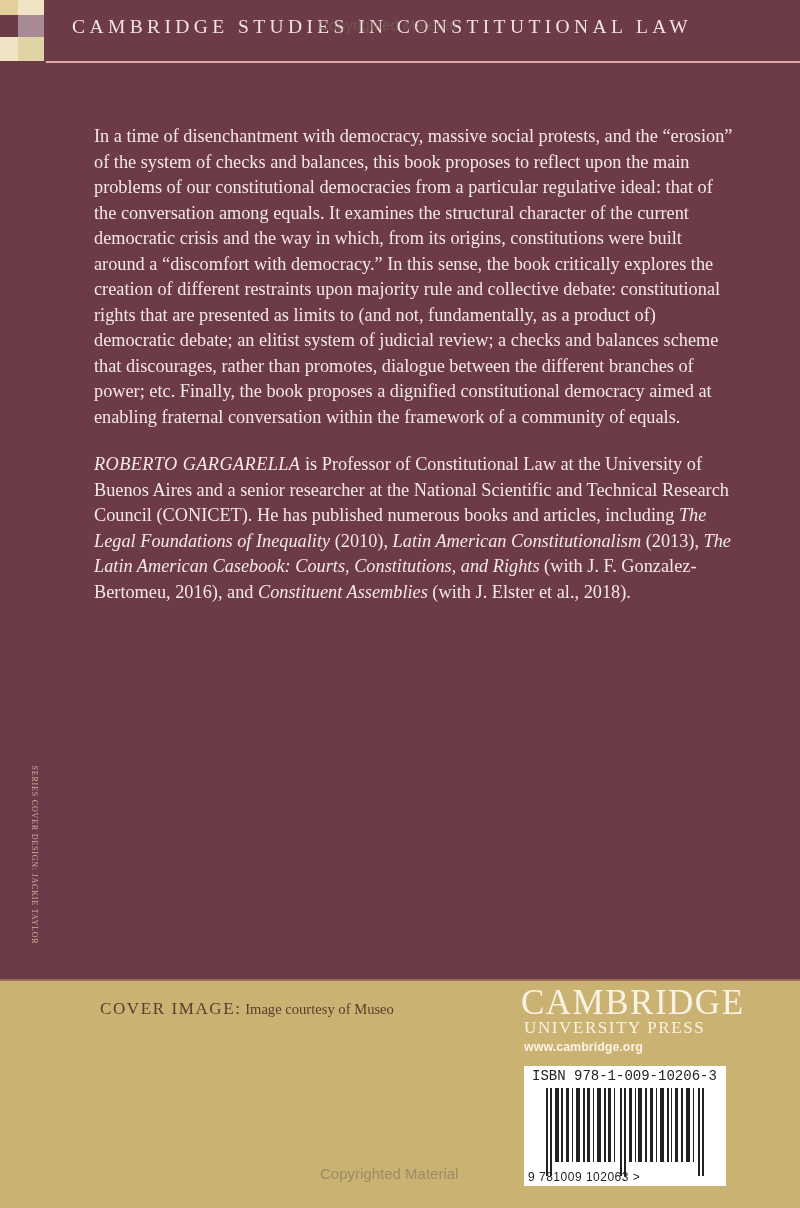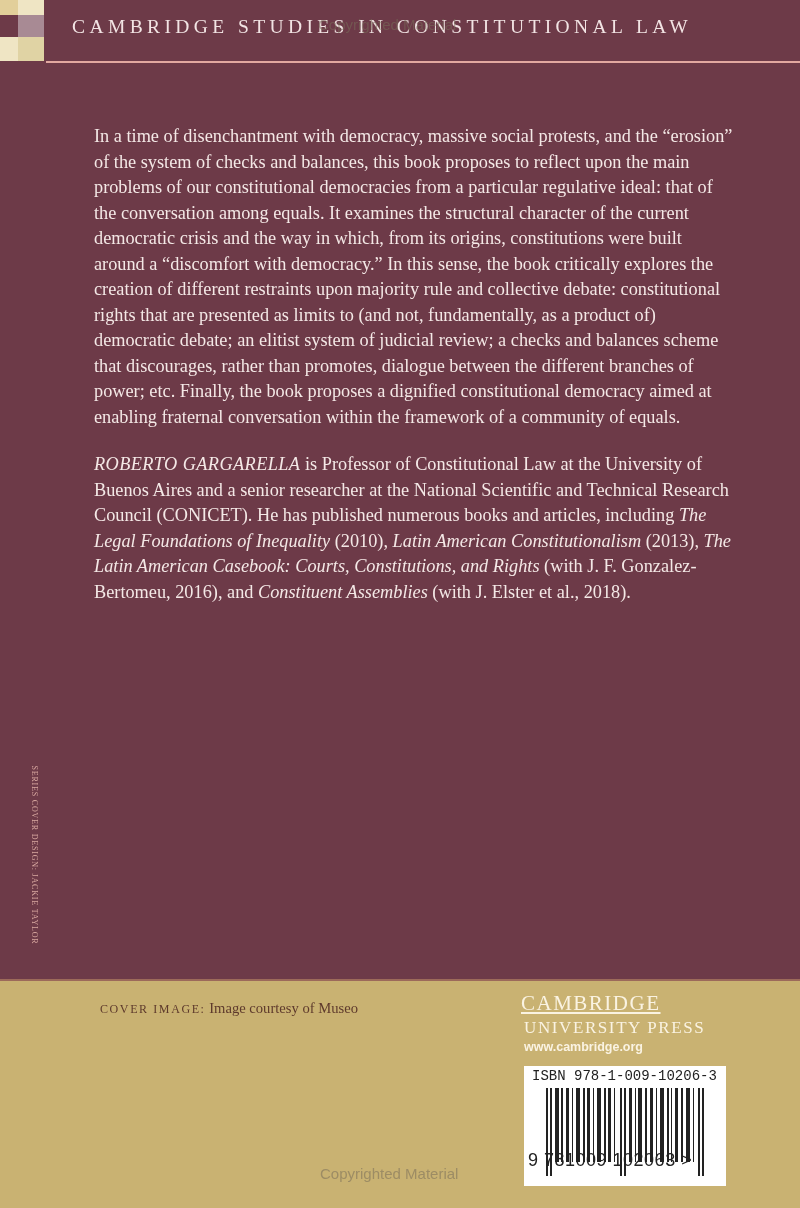--- a/index.html
+++ b/index.html
@@ -12,30 +12,30 @@
   .rule{position:absolute;left:46px;right:0;top:61px;height:2px;background:#e2a8a0;}
   .body{position:absolute;left:94px;top:124px;width:640px;font-family:"Liberation Serif","DejaVu Serif",serif;color:#f4e8e6;font-size:18.3px;line-height:25.5px;}
   .body p{margin:0;}
   .p2{margin-top:22px !important;}
   .smallcaps{letter-spacing:0.4px;font-style:italic;}
   .it{font-style:italic;}
   .vert{position:absolute;left:28px;top:740px;width:12px;height:230px;}
   .vert span{position:absolute;left:50%;top:50%;transform:translate(-50%,-50%) rotate(90deg);white-space:nowrap;font-family:"Liberation Serif",serif;font-size:8px;letter-spacing:0.8px;color:#d9a8a0;}
   .gold{position:absolute;left:0;top:979px;width:800px;height:229px;background:#c9b272;border-top:2px solid #9c6a5a;}
   .credit{position:absolute;left:100px;top:17px;font-family:"Liberation Serif",serif;color:#5e3a2c;font-size:14.6px;line-height:21px;}
-  .credit .lab{font-size:12px;letter-spacing:1.6px;}
+  .credit .lab{font-size:17px;letter-spacing:1.6px;}
   .cup{position:absolute;left:521px;top:6px;width:240px;color:#faf3e2;text-align:left;}
-  .cup-name{font-family:"Liberation Serif",serif;font-size:21px;letter-spacing:1.5px;line-height:32px;text-decoration:underline;}
+  .cup-name{font-family:"Liberation Serif",serif;font-size:35px;letter-spacing:1.5px;line-height:32px;}
   .cup-press{font-family:"Liberation Serif",serif;font-size:17px;letter-spacing:1.6px;line-height:18px;margin-left:3px;}
   .cup-url{font-family:"Liberation Sans","DejaVu Sans",sans-serif;font-size:12.5px;font-weight:bold;margin-top:3px;margin-left:3px;}
   .barcode{position:absolute;left:524px;top:85px;width:202px;height:120px;background:#fff;}
   .isbn{position:absolute;left:8px;top:2px;font-family:Liberation Mono, monospace;font-size:14px;color:#222;}
   .bars{position:absolute;left:22px;top:22px;width:160px;height:74px;}
   .bars i{position:absolute;top:0;bottom:0;background:#222;}
-  .bnum{position:absolute;left:4px;bottom:15px;font-family:"Liberation Sans","DejaVu Sans",sans-serif;font-size:18px;color:#222;letter-spacing:0.5px;white-space:nowrap;}
+  .bnum{position:absolute;left:4px;bottom:2px;font-family:"Liberation Sans","DejaVu Sans",sans-serif;font-size:12px;color:#222;letter-spacing:0.5px;white-space:nowrap;}
   .wm{position:absolute;font-family:"Liberation Sans","DejaVu Sans",sans-serif;font-size:15px;color:rgba(120,110,90,0.55);white-space:nowrap;}
 </style>
 </head>
 <body>
 
 <div class="cover">
 
   <div class="corner">
     <div style="left:0;top:0;width:18px;height:15px;background:#e2cf9a;"></div>
     <div style="left:18px;top:0;width:26px;height:15px;background:#efe5c4;"></div>

